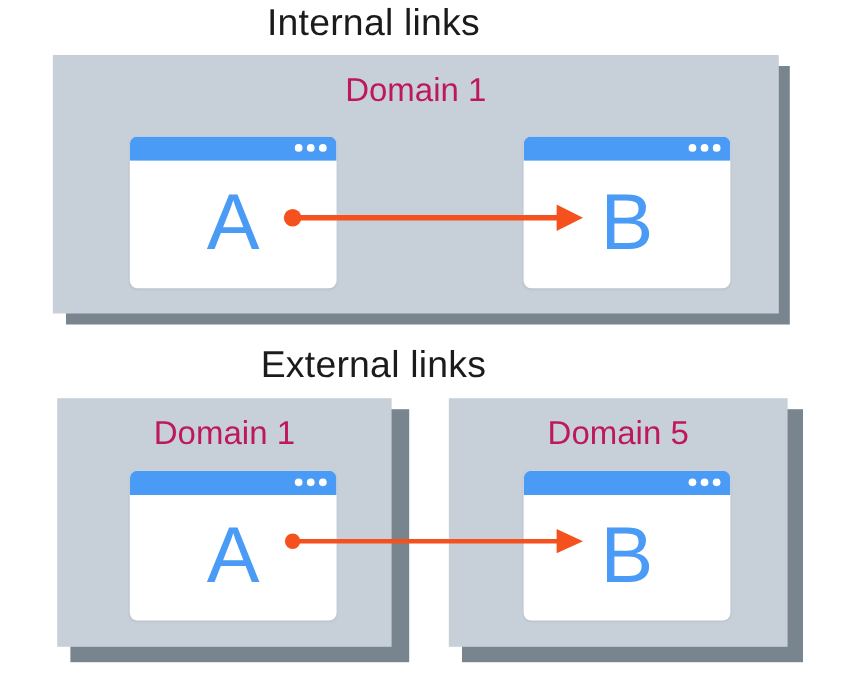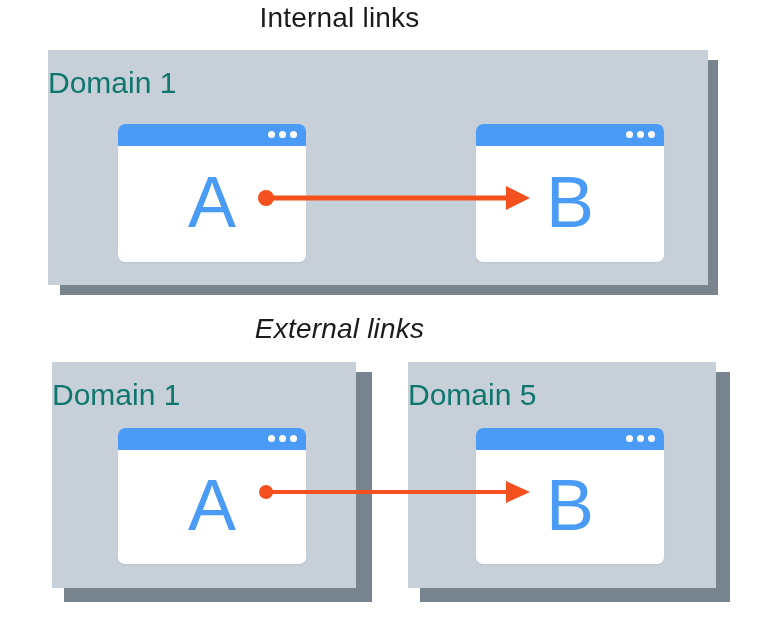--- a/index.html
+++ b/index.html
@@ -13,43 +13,44 @@
     position: relative;
     overflow: hidden;
     font-family: "Liberation Sans", sans-serif;
   }
 
   .section-title {
     position: absolute;
     left: 0;
     width: 679px;
     text-align: center;
-    font-size: 28px;
+    font-size: 34px;
     font-weight: 400;
     color: #1b1b1b;
     letter-spacing: 0.2px;
     white-space: nowrap;
   }
   #title-internal { top: 2px; }
-  #title-external { top: 313px; font-style: italic; }
+  #title-external { top: 313px; }
 
   
   .domain-shadow {
     position: absolute;
     background: #78858f;
   }
   .domain-box {
     position: absolute;
     background: #c7d0d8;
   }
   .domain-label {
     position: absolute;
     width: 100%;
+    text-align: center;
     font-size: 30px;
-    color: #0f766e;
+    color: #be185d;
     white-space: nowrap;
     top: 16px;
   }
 
   
   .window-card {
     position: absolute;
     background: #ffffff;
     border-radius: 7px;
     overflow: hidden;

